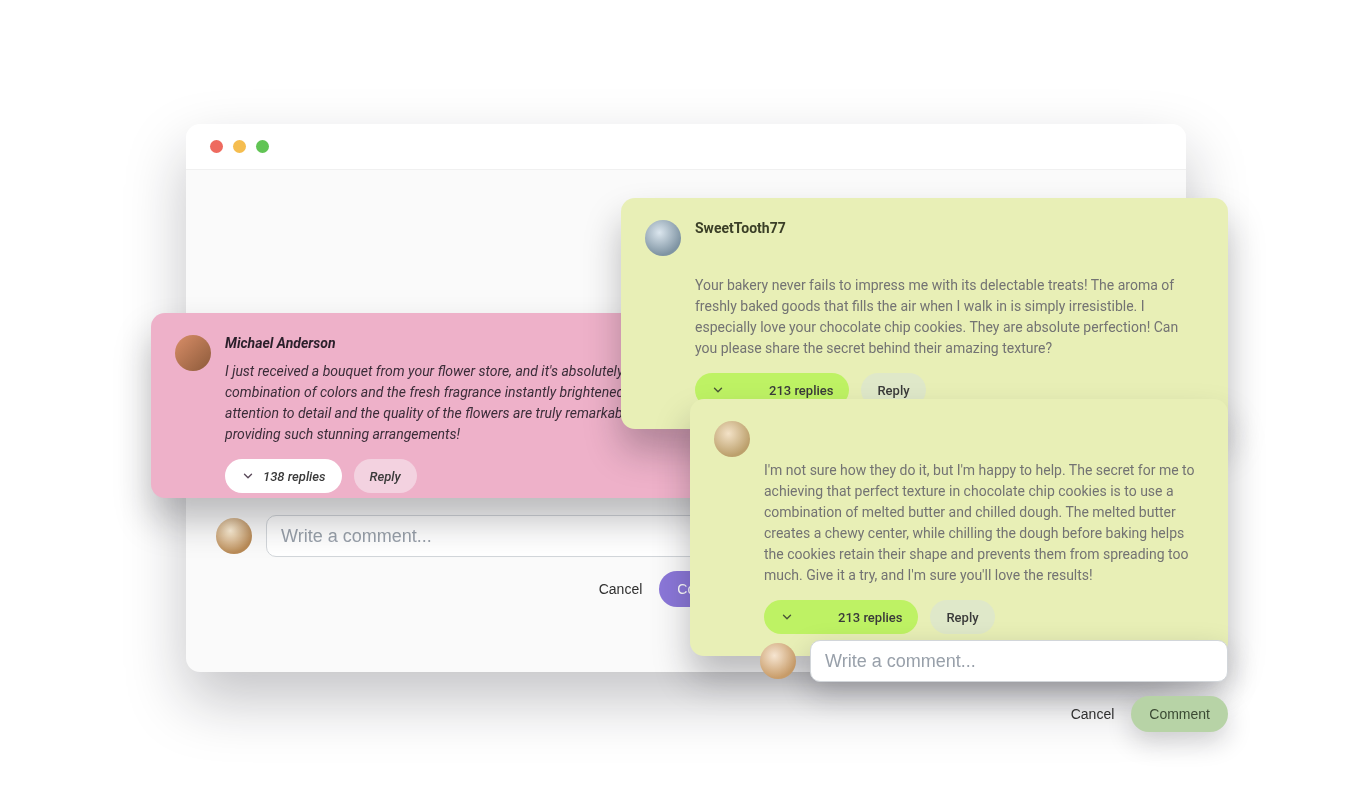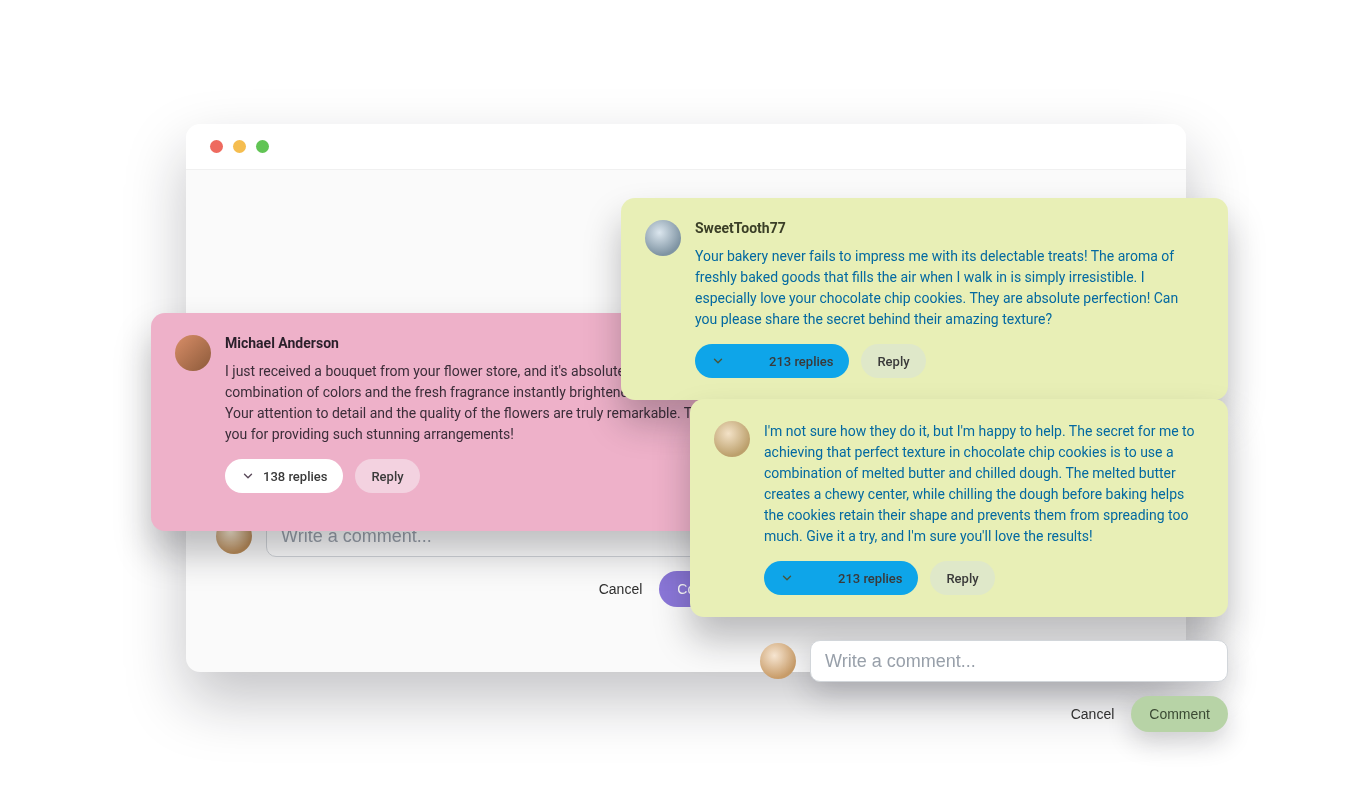--- a/index.html
+++ b/index.html
@@ -34,22 +34,23 @@
   .tl-green { background: #61c454; }
 
   
   .card-pink {
     position: absolute;
     left: 151px;
     top: 313px;
     width: 601px;
     border-radius: 14px;
     background: #eeb1c9;
-    padding: 22px 28px 38px 24px;
+    padding: 22px 28px 5px 24px;
     box-shadow: 0 22px 36px rgba(20,20,30,0.28);
+    font-style: italic;
   }
   .card-pink .avatar { background: linear-gradient(135deg,#d98e68,#8c5a3a); }
   .card-pink .comment-username { color: #2a1f2a; }
   .card-pink .comment-text { color: #3b2d39; }
   .card-pink .replies-pill { background: #ffffff; }
   .card-pink .reply-pill   { background: #f3d2e0; }
 
   
   .card-yellow {
     position: absolute;
@@ -62,22 +63,22 @@
     left: 621px;
     top: 198px;
     width: 607px;
   }
   .card-yellow.second {
     left: 690px;
     top: 399px;
     width: 538px;
   }
   .card-yellow .comment-username { color: #3b3f27; }
-  .card-yellow .comment-text { color: #0369a1; }
-  .card-yellow .replies-pill { background: #0ea5e9; gap: 44px; }
+  .card-yellow .comment-text { color: #737373; margin-top: 39px; }
+  .card-yellow .replies-pill { background: #bef264; gap: 44px; }
   .card-yellow .reply-pill   { background: #dfe8c9; }
 
   
   .comment-row { display: flex; gap: 14px; }
   .avatar {
     width: 36px; height: 36px; border-radius: 50%;
     flex: 0 0 36px;
     background: linear-gradient(135deg,#c7c7c7,#8e8e8e);
   }
   .comment-body { flex: 1 1 auto; }

